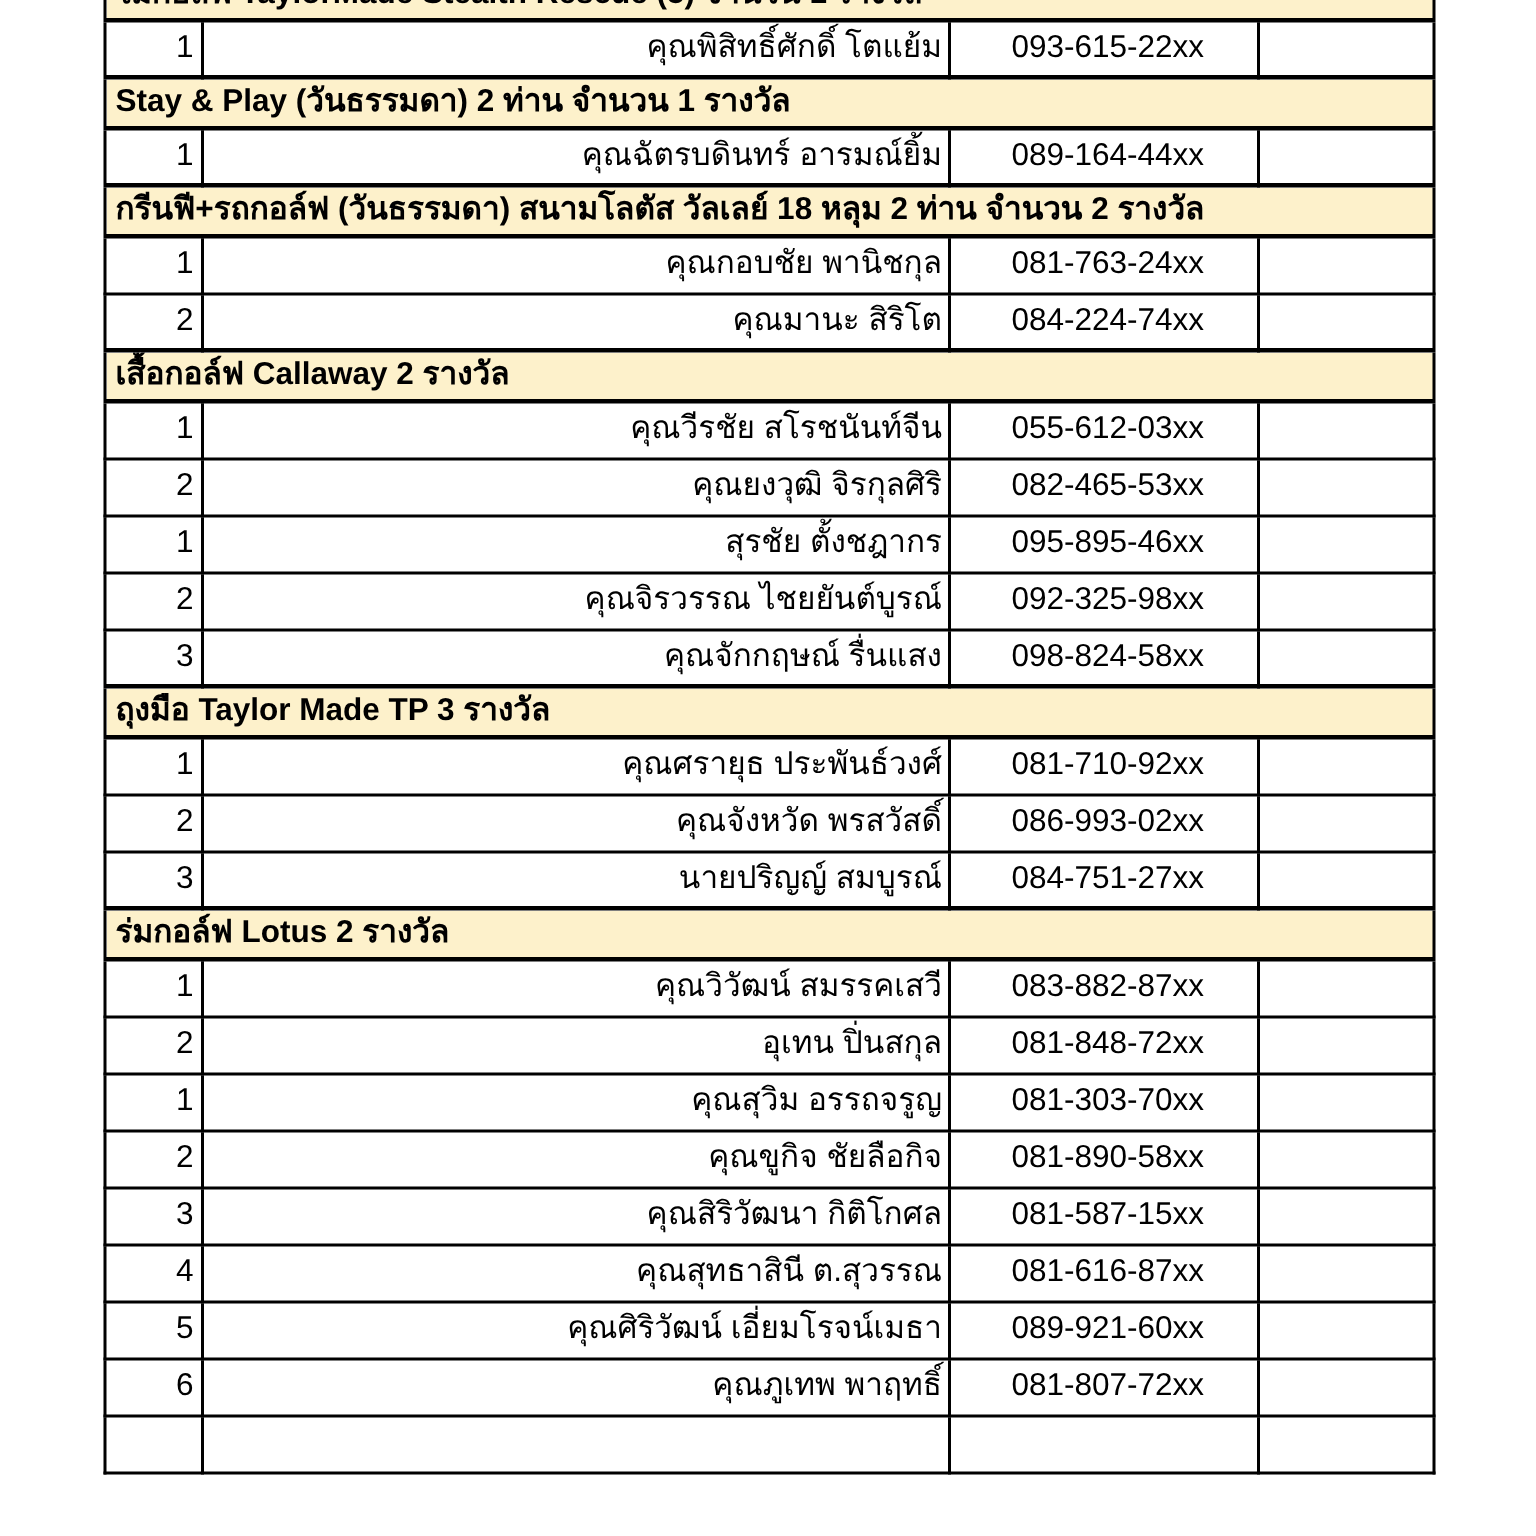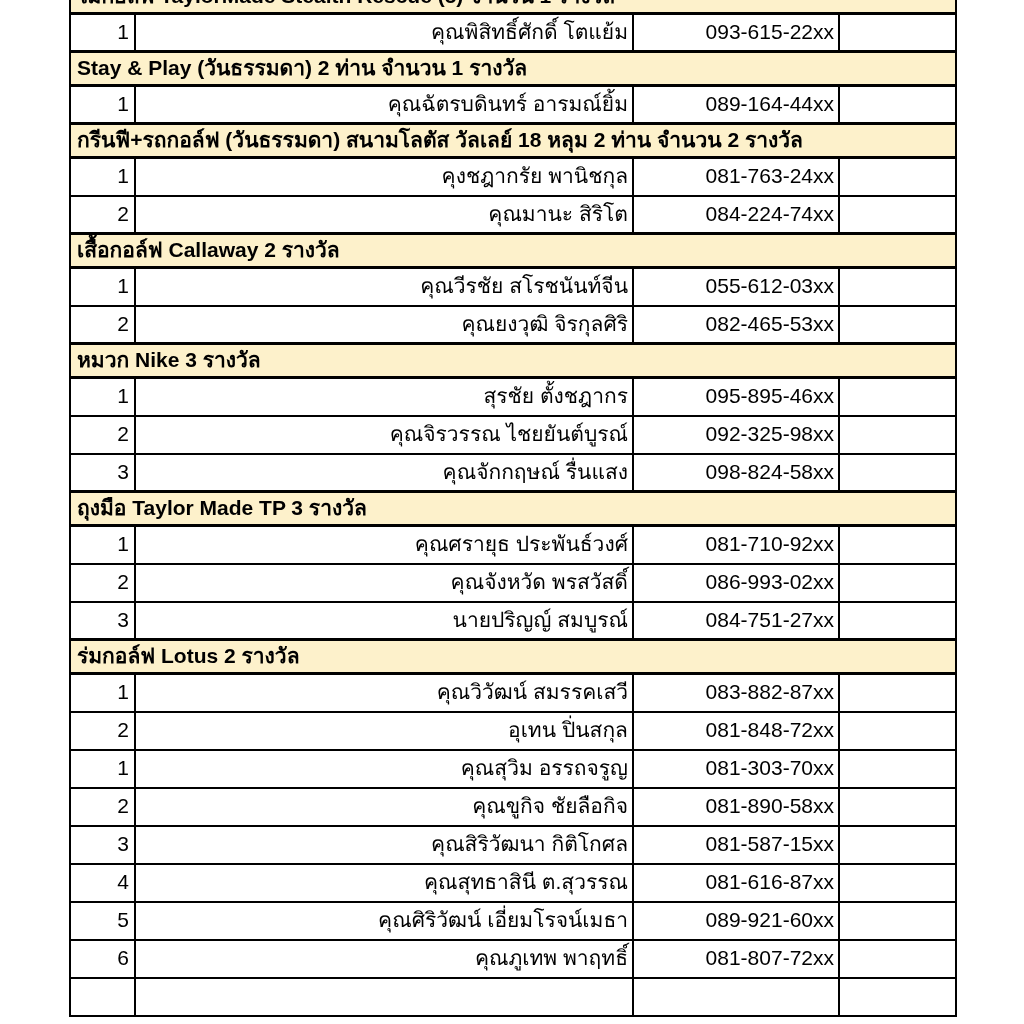--- a/index.html
+++ b/index.html
@@ -31,21 +31,21 @@
   tr.section-row td{
     background:var(--header-bg);
     border-top-width:3px;border-bottom-width:3px;
     font-weight:bold;
     padding:0 6px 3px 6px;
     font-size:21px;
   }
   tr.data-row{height:38px;}
   td.col-no{text-align:right;padding:0 5px 2px 0;}
   td.col-name{text-align:right;padding:0 4px 2px 7px;}
-  td.col-phone{text-align:right;padding:0 4px 2px 9px;}
+  td.col-phone{text-align:center;padding:0 4px 2px 9px;}
   td.col-note{padding:0;}
 </style>
 </head>
 <body style="background: rgb(255, 255, 255);">
 
 <div class="page">
   <div class="table-wrap">
     <table>
       <colgroup>
         <col style="width:65px">
@@ -70,21 +70,21 @@
             <td class="col-no">1</td>
             <td class="col-name">คุณฉัตรบดินทร์ อารมณ์ยิ้ม</td>
             <td class="col-phone">089-164-44xx</td>
             <td class="col-note"></td>
           </tr>
           <tr class="section-row">
             <td colspan="4">กรีนฟี+รถกอล์ฟ (วันธรรมดา) สนามโลตัส วัลเลย์ 18 หลุม 2 ท่าน จำนวน 2 รางวัล</td>
           </tr>
           <tr class="data-row">
             <td class="col-no">1</td>
-            <td class="col-name">คุงชฎากรัย พานิชกุล</td>
+            <td class="col-name">คุณกอบชัย พานิชกุล</td>
             <td class="col-phone">081-763-24xx</td>
             <td class="col-note"></td>
           </tr>
           <tr class="data-row">
             <td class="col-no">2</td>
             <td class="col-name">คุณมานะ สิริโต</td>
             <td class="col-phone">084-224-74xx</td>
             <td class="col-note"></td>
           </tr>
           <tr class="section-row">
@@ -94,23 +94,20 @@
             <td class="col-no">1</td>
             <td class="col-name">คุณวีรชัย สโรชนันท์จีน</td>
             <td class="col-phone">055-612-03xx</td>
             <td class="col-note"></td>
           </tr>
           <tr class="data-row">
             <td class="col-no">2</td>
             <td class="col-name">คุณยงวุฒิ จิรกุลศิริ</td>
             <td class="col-phone">082-465-53xx</td>
             <td class="col-note"></td>
-          </tr>
-          <tr class="section-row">
-            <td colspan="4">หมวก Nike 3  รางวัล</td>
           </tr>
           <tr class="data-row">
             <td class="col-no">1</td>
             <td class="col-name">สุรชัย ตั้งชฎากร</td>
             <td class="col-phone">095-895-46xx</td>
             <td class="col-note"></td>
           </tr>
           <tr class="data-row">
             <td class="col-no">2</td>
             <td class="col-name">คุณจิรวรรณ ไชยยันต์บูรณ์</td>

